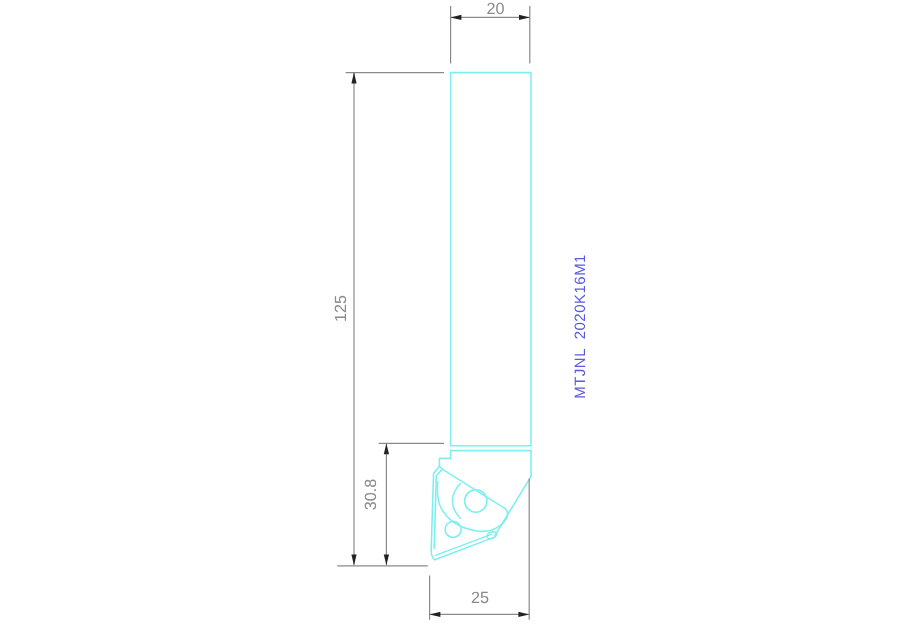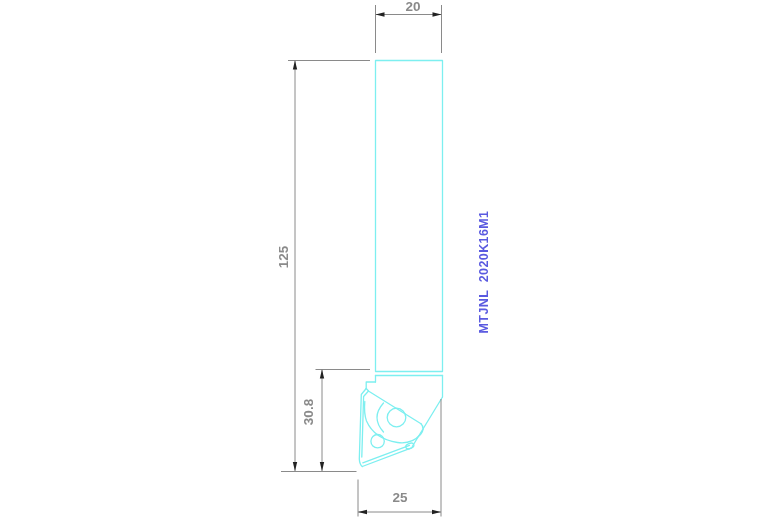--- a/index.html
+++ b/index.html
@@ -7,21 +7,20 @@
     padding: 0;
     background: #ffffff;
     font-family: "Liberation Sans", sans-serif;
   }
   .canvas {
     position: relative;
     width: 767px;
     height: 523px;
     background: var(--background, #ffffff);
     overflow: hidden;
-    font-weight: bold;
   }
   svg { position: absolute; left: 0; top: 0; }
   .cyan path, .cyan circle, .cyan ellipse {
     stroke: var(--outline, #7deff0);
     fill: none;
     stroke-width: 1.3;
     stroke-linecap: round;
     stroke-linejoin: round;
   }
   .dim path {

